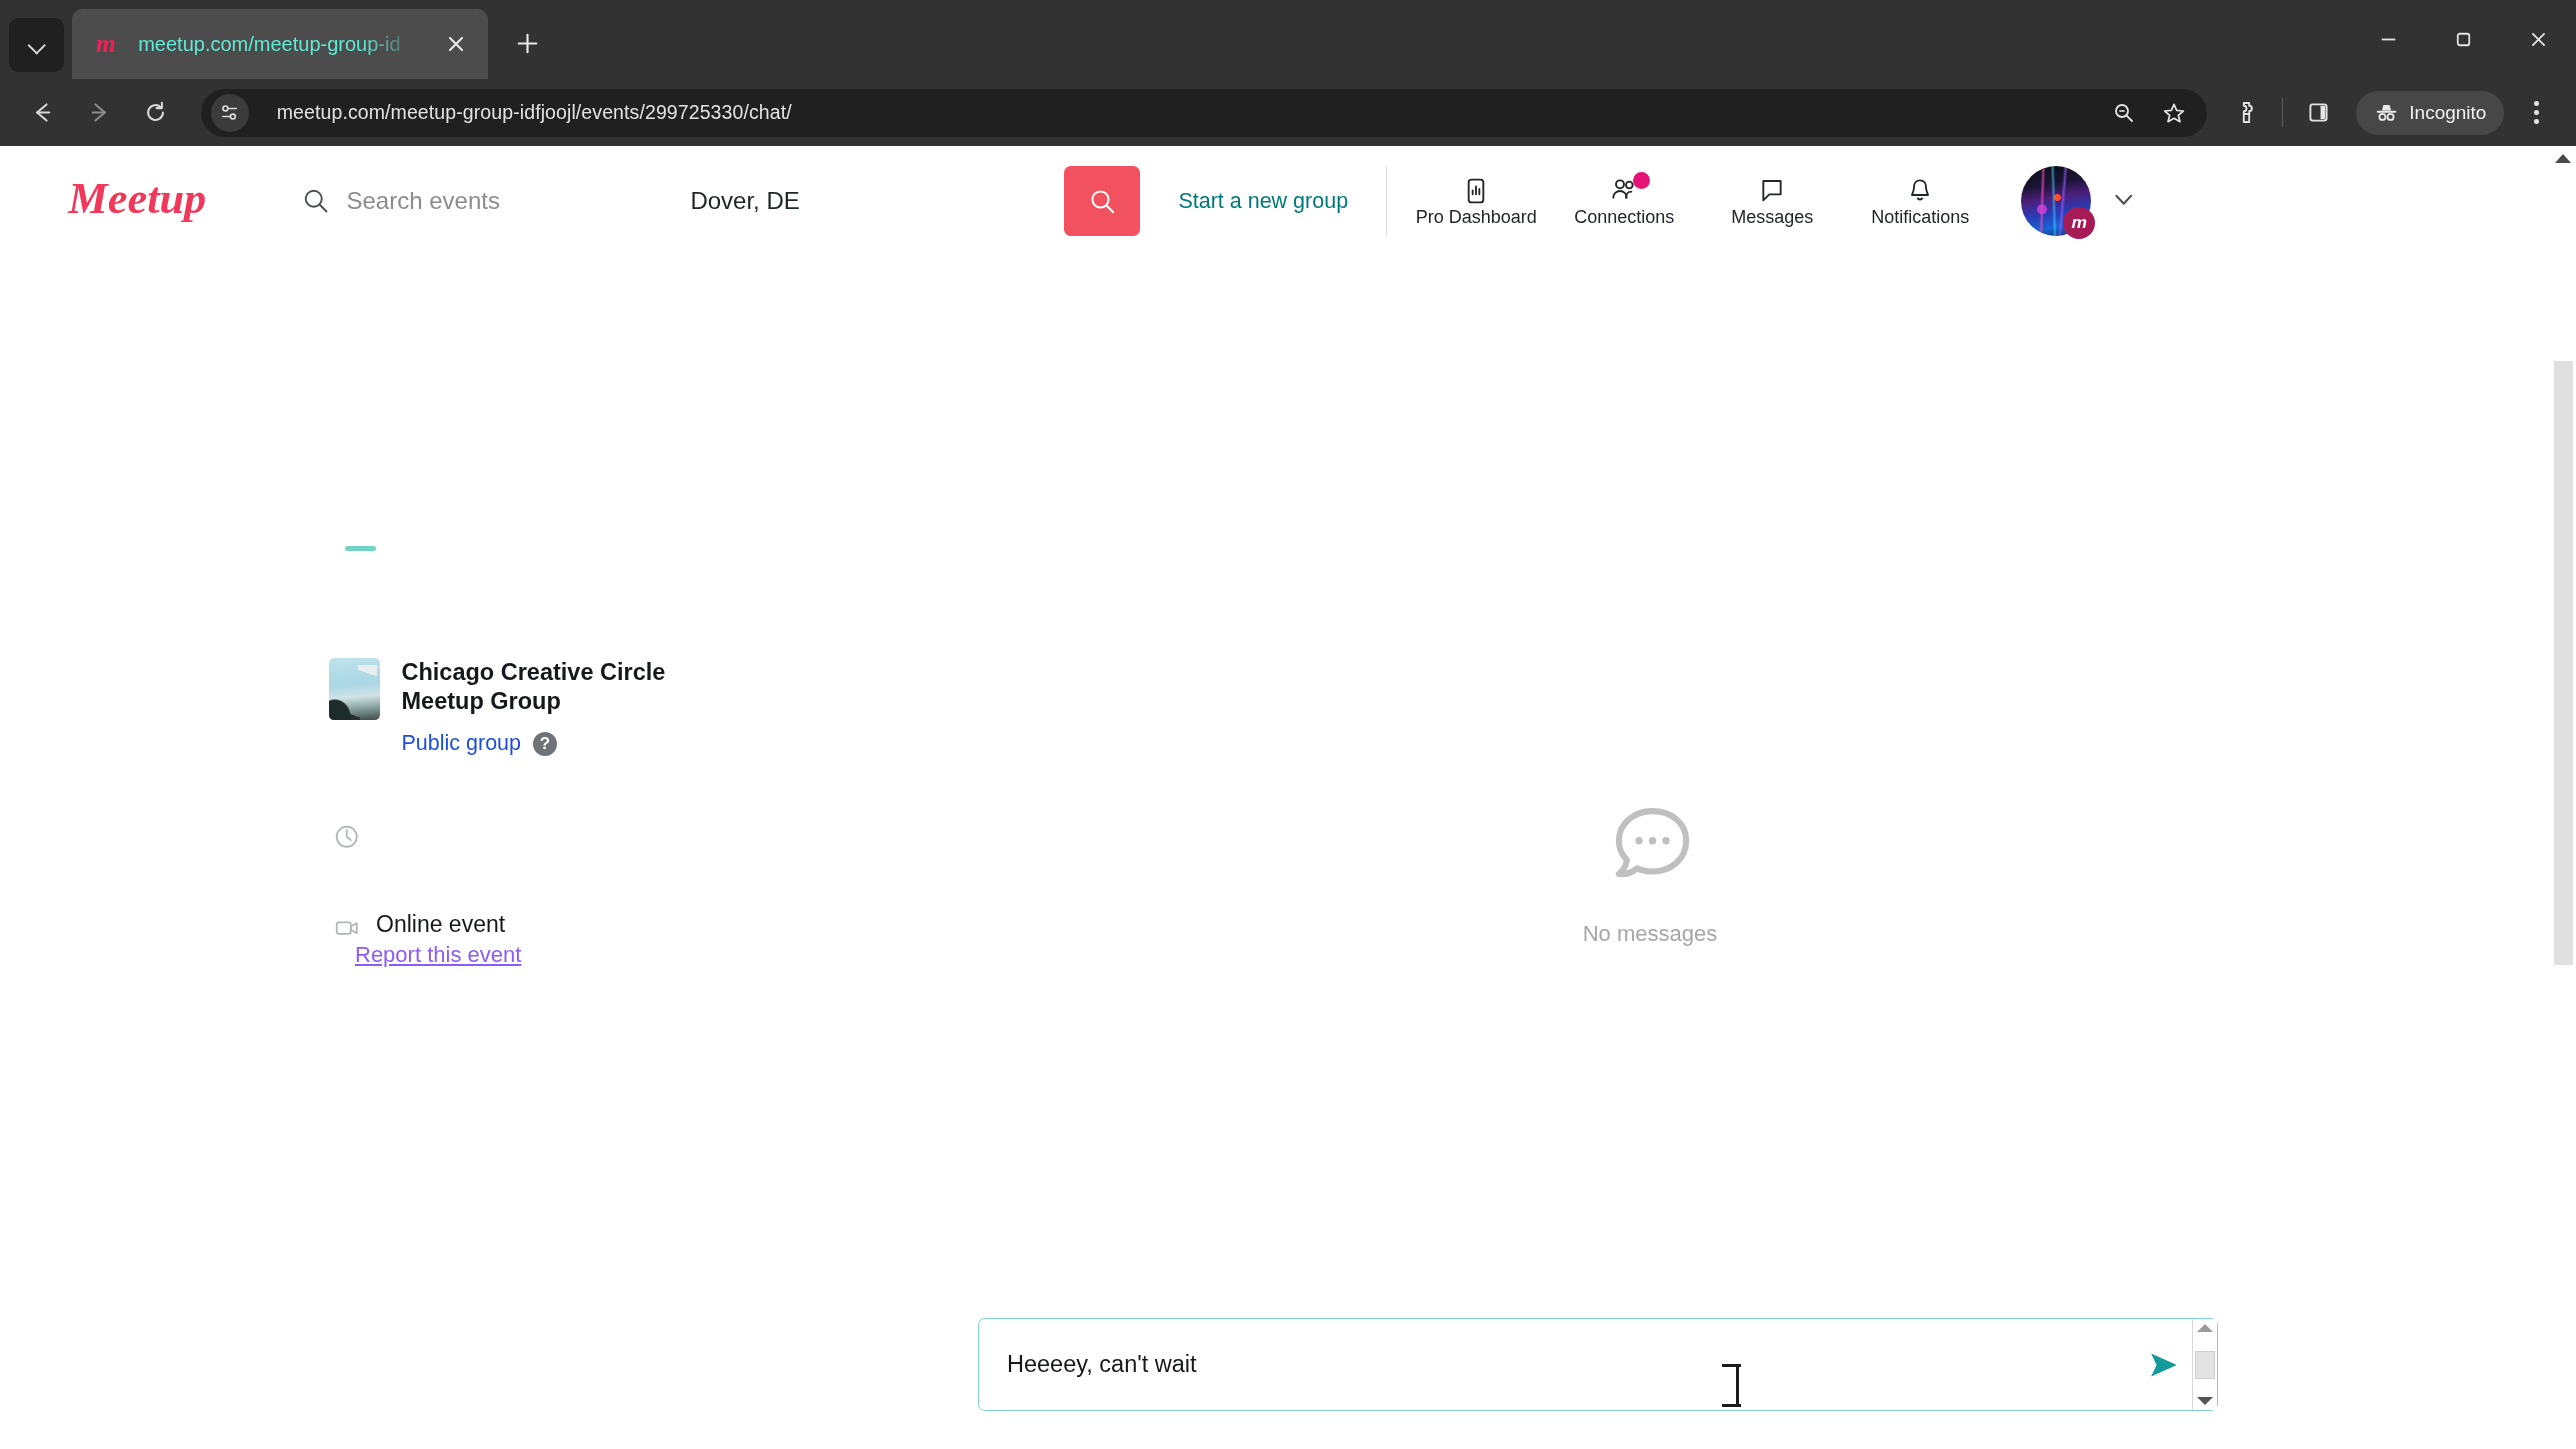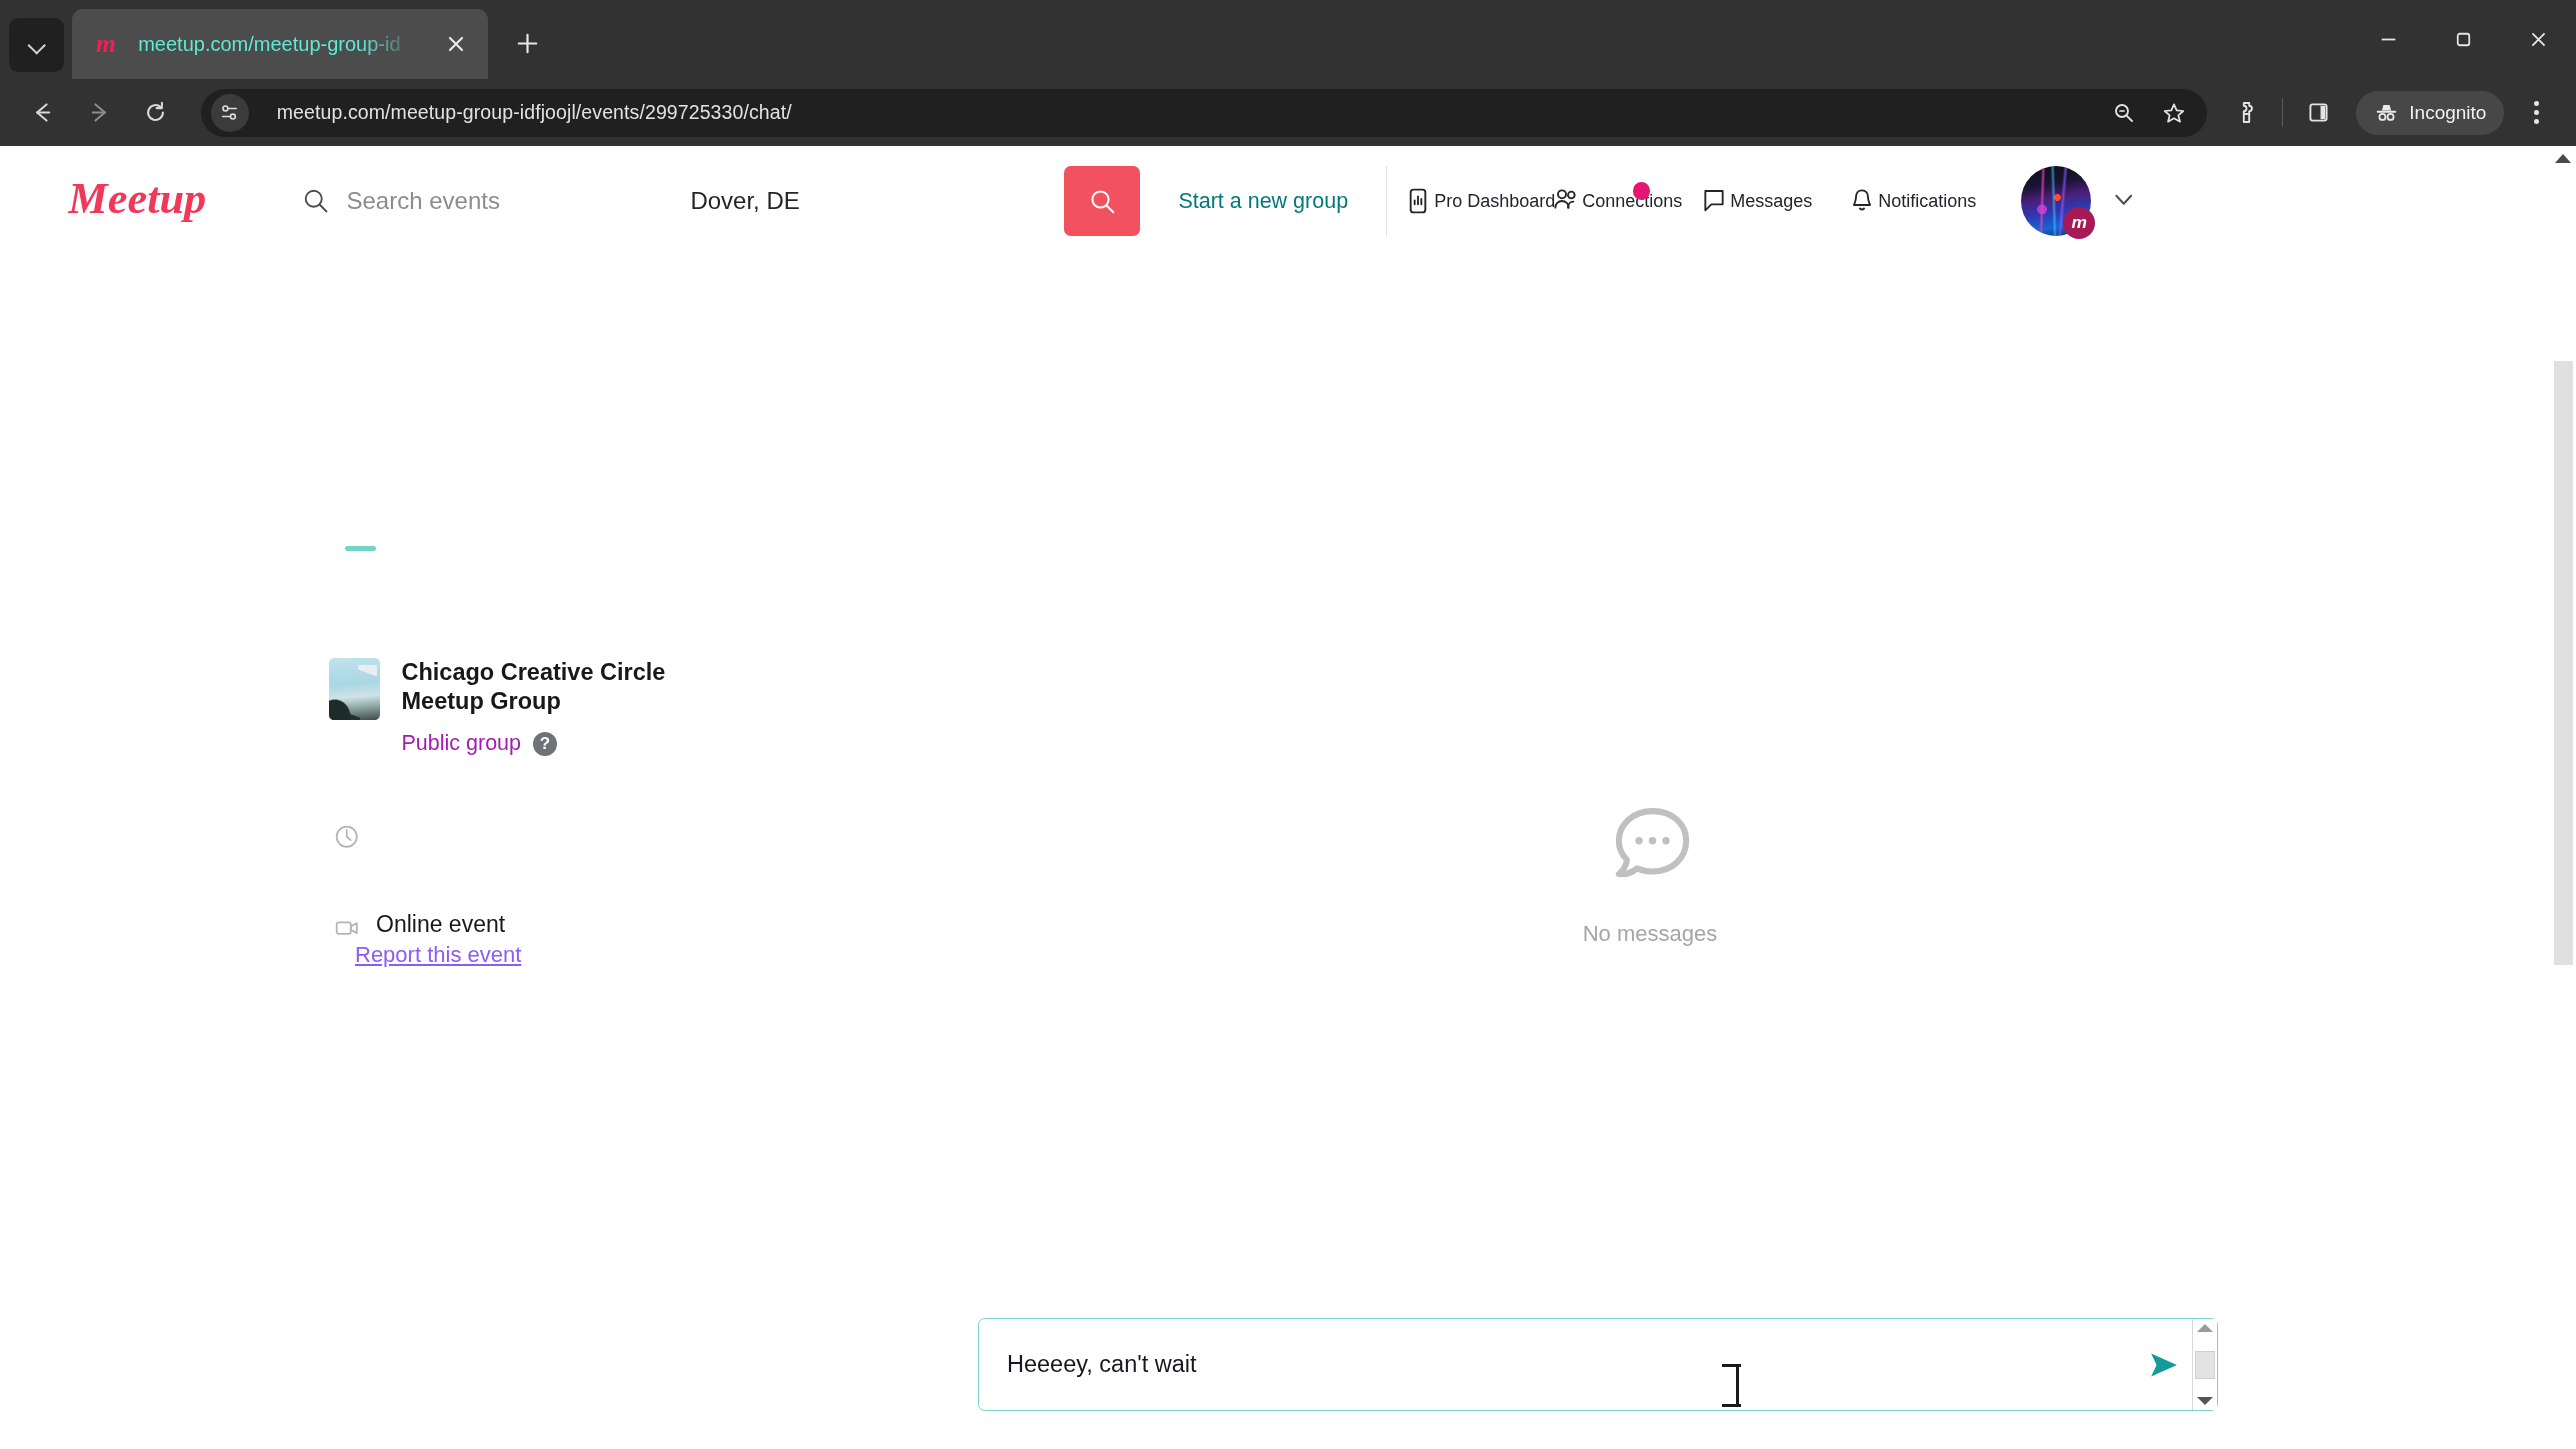--- a/index.html
+++ b/index.html
@@ -128,21 +128,21 @@
   .search-btn {
     width: 76px; height: 70px; background: #f2515f; border-radius: 6.7px;
     display: flex; align-items: center; justify-content: center; margin-left: 12px;
   }
   .start-group {
     color: #00797c; font-size: 21.5px; margin-left: 38px; white-space: nowrap;
   }
   .hdr-sep { width: 1.3px; height: 70px; background: #e0e0e0; margin-left: 38px; }
   .hdr-items { display: flex; align-items: center; gap: 0; margin-left: 14.8px; }
   .hdr-item {
-    width: 148px; display: flex; flex-direction: row;
+    width: 148px; display: flex; flex-direction: column;
     align-items: center; gap: 0; position: relative;
   }
   .hdr-item .lbl { font-size: 18px; color: #22252a; white-space: nowrap; }
   .hdr-badge {
     position: absolute; width: 17.4px; height: 17.4px; border-radius: 50%;
     background: #e51575; right: 48px; top: -2.7px;
   }
   .avatar-wrap {
     position: relative; margin-left: 27px; width: 70px; height: 70px;
   }
@@ -191,21 +191,21 @@
                 linear-gradient(20deg, #25302f 0 40%, transparent 41%);
   }
   .group-thumb::after {
     content:""; position:absolute; right:2.7px; top:6.7px; width:19px; height:17.4px;
     background: linear-gradient(200deg, #e8eef0 0 48%, #b9c7c9 49%, transparent 50%);
   }
   .group-name { font-size: 23.5px; font-weight: 700; color: #16181d; line-height: 1.24; max-width: 315px; }
   .public-group {
     display: flex; align-items: center; gap: 12px; margin-top: 14.8px;
   }
-  .public-group .txt { font-size: 21.5px; color: #a21caf; }
+  .public-group .txt { font-size: 21.5px; color: #1d4ed8; }
   .qmark {
     width: 24px; height: 24px; border-radius: 50%; background: #6f7276;
     color: #fff; font-size: 17px; font-weight: 700;
     display: flex; align-items: center; justify-content: center;
   }
 
   .info-row { display: flex; gap: 20px; align-items: flex-start; margin-top: 62px; }
   .info-icon { width: 35px; flex: 0 0 35px; display: flex; justify-content: center; padding-top: 4px; }
   .info-text { font-size: 23px; color: #16181d; line-height: 1.38; max-width: 416px; }
   .add-cal { display: block; color: #00979b; font-size: 22px; margin-top: 6.7px; }

